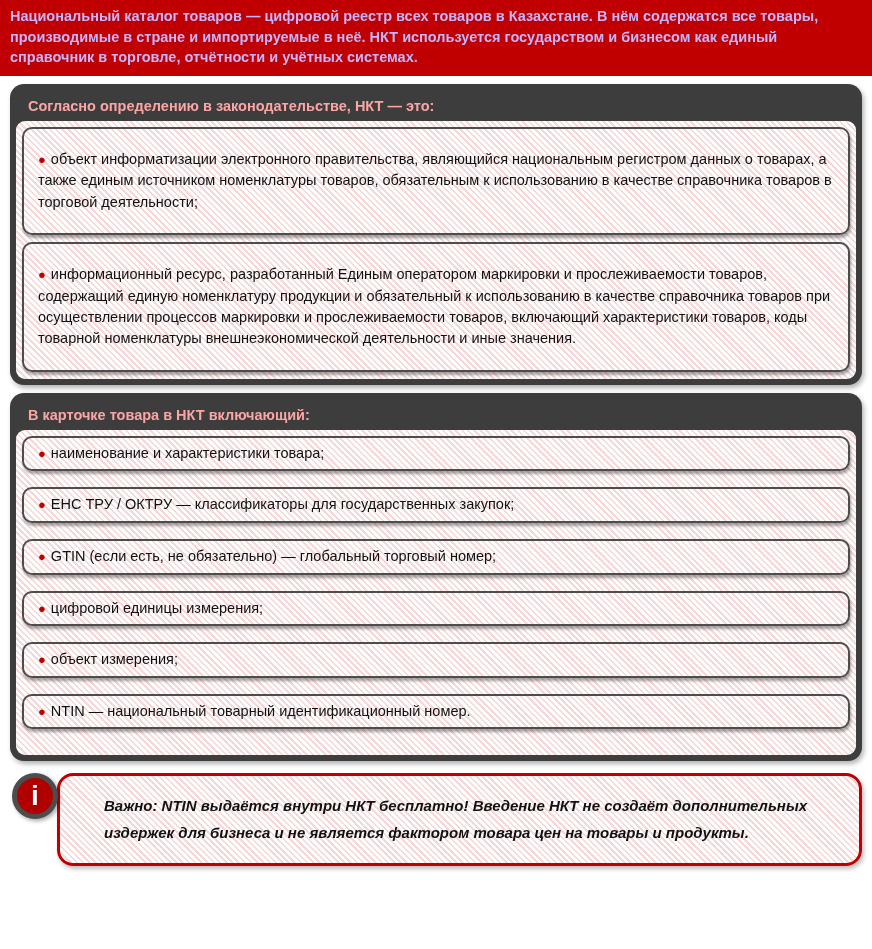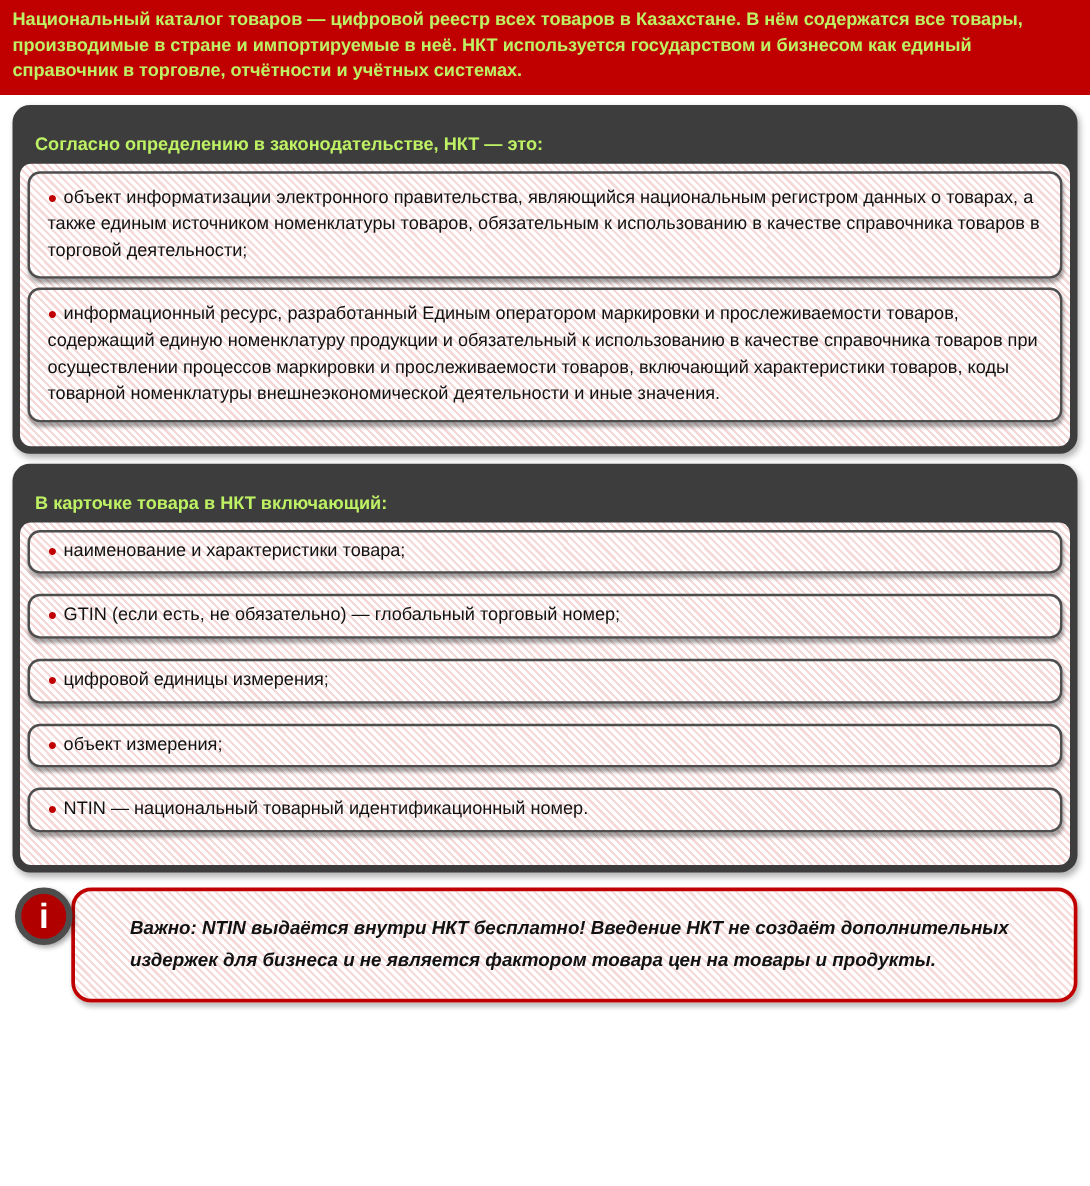--- a/index.html
+++ b/index.html
@@ -8,21 +8,21 @@
     height: 949px;
     overflow: hidden;
     background: #ffffff;
     font-family: "Liberation Sans", sans-serif;
     color: #111111;
   }
 
   
   .header-band {
     background: #c00000;
-    color: #bef264;
+    color: #c4b5fd;
     font-weight: bold;
     font-size: 14.5px;
     line-height: 1.42;
     padding: 6px 12px 8px 10px;
   }
 
   
   .stripes {
     background: repeating-linear-gradient(
       45deg,
@@ -33,40 +33,40 @@
 
   
   .section-card {
     margin: 8px 10px 0 10px;
     background: #3d3d3d;
     border-radius: 14px;
     padding: 0 6px 6px 6px;
     box-shadow: 2px 3px 5px rgba(0,0,0,0.30);
   }
   .section-title {
-    color: #bef264;
+    color: #fca5a5;
     font-weight: bold;
     font-size: 14.5px;
-    padding: 24px 12px 7px 12px;
+    padding: 14px 12px 7px 12px;
   }
   .section-panel {
     border-radius: 9px;
     padding: 6px;
   }
 
   .item-box {
     border: 2px solid #4d4d4d;
     border-radius: 10px;
-    padding: 9px 14px;
+    padding: 20px 14px;
     margin-bottom: 7px;
     font-size: 14.5px;
     line-height: 1.48;
     box-shadow: 1px 3px 3px rgba(0,0,0,0.35);
   }
-  .item-box:last-child { margin-bottom: 13px; }
+  .item-box:last-child { margin-bottom: 1px; }
 
   .list .item-box {
     padding: 6px 14px;
     margin-bottom: 16px;
     line-height: 1.35;
   }
   .list .item-box:last-child { margin-bottom: 20px; }
 
   .bullet {
     color: #c00000;
@@ -130,20 +130,23 @@
   </div>
 </div>
 
 <div class="section-card">
   <div class="section-title">В карточке товара в НКТ включающий:</div>
   <div class="section-panel stripes list">
     <div class="item-box stripes">
       <span class="bullet">●</span><span>наименование и характеристики товара;</span>
     </div>
     <div class="item-box stripes">
+      <span class="bullet">●</span><span>ЕНС ТРУ / ОКТРУ — классификаторы для государственных закупок;</span>
+    </div>
+    <div class="item-box stripes">
       <span class="bullet">●</span><span>GTIN (если есть, не обязательно) — глобальный торговый номер;</span>
     </div>
     <div class="item-box stripes">
       <span class="bullet">●</span><span>цифровой единицы измерения;</span>
     </div>
     <div class="item-box stripes">
       <span class="bullet">●</span><span>объект измерения;</span>
     </div>
     <div class="item-box stripes">
       <span class="bullet">●</span><span>NTIN — национальный товарный идентификационный номер.</span>

